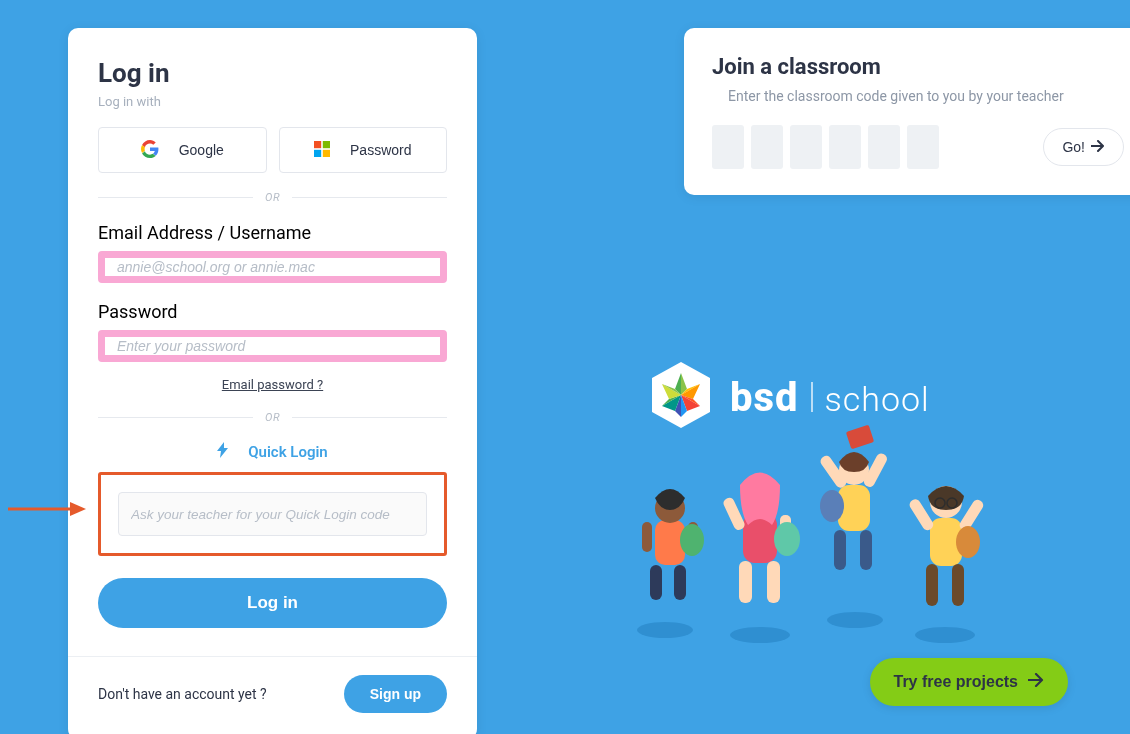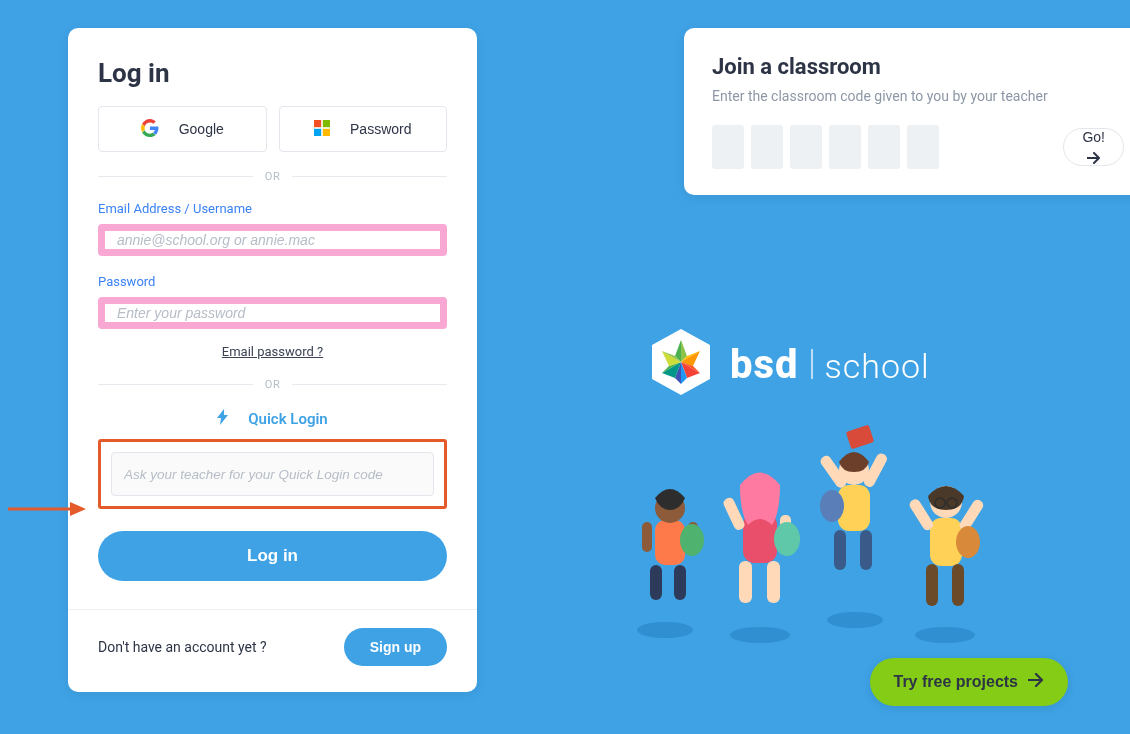--- a/index.html
+++ b/index.html
@@ -35,44 +35,44 @@
     display: flex;
     align-items: center;
     justify-content: center;
     gap: 20px;
     font-size: 14px;
     color: #2d3446;
     cursor: pointer;
   }
   .or-divider {
     display: flex; align-items: center; margin: 18px 0; gap: 12px;
-    font-size: 11px; color: #b6bdc7; letter-spacing: 0.5px;
+    font-size: 11px; color: #b6bdc7; letter-spacing: 0.5px; font-style: italic;
   }
   .or-divider::before, .or-divider::after {
     content: ""; flex: 1; height: 1px; background: #e6e9ee;
   }
-  .field-label { font-size: 13px; color: #3b82f6; margin-bottom: 8px; margin-top: 6px; }
+  .field-label { font-size: 18px; color: #000000; margin-bottom: 8px; margin-top: 6px; }
   .text-input {
     width: 100%; height: 32px; border: 7px solid #f9a8d4; border-radius: 4px;
     padding: 0 12px; font-size: 14px; color: #ec4899;
     font-style: italic;
   }
   .text-input::placeholder { color: #b6bdc7; font-style: italic; }
   .forgot { text-align: center; margin-top: 12px; }
   .forgot a { font-size: 13px; color: #3b4354; text-decoration: underline; cursor: pointer; }
   .quick-login-label {
     text-align: left; color: #3ea2e5; font-size: 15px; font-weight: 600;
     display: flex; align-items: center; justify-content: center; gap: 19px;
     margin-bottom: 10px;
   }
   .quick-box {
     position: relative;
     border: 3px solid #e55a2b;
     border-radius: 3px;
-    padding: 10px;
+    padding: 17px;
   }
   .quick-input {
     width: 100%; height: 44px; border: 1px solid #e3e6ec; border-radius: 4px;
     padding: 0 12px; font-size: 13.5px; color: #2d3446; background: #fafafa;
   }
   .quick-input::placeholder { color: #b6bdc7; font-style: italic; }
   .login-btn {
     width: 100%; height: 50px; margin-top: 22px; margin-bottom: 28px;
     background: #3ea2e5; color: #fff; border: none; border-radius: 28px;
     font-size: 17px; font-weight: 700; cursor: pointer;
@@ -98,37 +98,37 @@
 
   
   .join-card {
     position: absolute;
     left: 684px; top: 28px; width: 472px;
     background: #fff; border-radius: 10px;
     padding: 26px 32px 26px 28px;
     box-shadow: 0 2px 12px rgba(0,0,0,0.08);
   }
   .join-title { font-size: 22px; font-weight: 700; color: #2d3446; }
-  .join-sub { font-size: 14px; color: #8d97a6; margin-top: 8px; line-height: 1.4; }
+  .join-sub { font-size: 14px; color: #8d97a6; margin-top: 8px; line-height: 1.4; margin-left: 16px; }
   .code-row { display: flex; align-items: center; gap: 7px; margin-top: 18px; }
   .code-box {
     width: 32px; height: 44px; background: #eef1f4; border-radius: 3px;
     border: none;
   }
   .go-btn {
     margin-left: auto;
     height: 38px; padding: 0 18px; border-radius: 20px;
     border: 1px solid #e3e6ec; background: #fff;
     font-size: 14px; color: #2d3446; cursor: pointer;
-    display: flex; align-items: center; gap: 6px; flex-direction: column;
+    display: flex; align-items: center; gap: 6px;
   }
 
   
   .brand {
-    position: absolute; left: 650px; top: 327px;
+    position: absolute; left: 650px; top: 360px;
     display: flex; align-items: center; gap: 18px;
   }
   .brand-text { display: flex; align-items: baseline; gap: 12px; color: #fff; }
   .brand-bsd { font-size: 40px; font-weight: 800; letter-spacing: 1px; }
   .brand-sep { width: 2px; height: 30px; background: rgba(255,255,255,0.65); align-self: center; }
   .brand-online { font-size: 34px; font-weight: 300; letter-spacing: 1px; }
 
   
   .illus { position: absolute; left: 620px; top: 420px; width: 380px; height: 230px; }
 
@@ -141,20 +141,21 @@
     display: flex; align-items: center; gap: 10px; cursor: pointer;
     box-shadow: 0 2px 10px rgba(0,0,0,0.1);
   }
 </style>
 </head>
 <body>
 
 <div class="login-card">
   <div class="login-inner">
     <div class="login-title">Log in</div>
+    <div class="login-sub">Log in with</div>
 
     <div class="oauth-row">
       <button class="oauth-btn">
         <span>
           <svg width="18" height="18" viewBox="0 0 48 48">
             <path fill="#EA4335" d="M24 9.5c3.4 0 6.4 1.2 8.8 3.4l6.5-6.5C35.3 2.6 30 0 24 0 14.6 0 6.6 5.4 2.8 13.2l7.6 5.9C12.2 13.2 17.6 9.5 24 9.5z"></path>
             <path fill="#4285F4" d="M46.5 24.5c0-1.6-.1-3.1-.4-4.5H24v9h12.7c-.6 3-2.3 5.6-4.9 7.3l7.5 5.8c4.4-4.1 7.2-10.1 7.2-17.6z"></path>
             <path fill="#FBBC05" d="M10.4 28.9c-.5-1.5-.8-3.1-.8-4.9s.3-3.4.8-4.9l-7.6-5.9C1 16.8 0 20.3 0 24s1 7.2 2.8 10.8l7.6-5.9z"></path>
             <path fill="#34A853" d="M24 48c6 0 11.3-2 15.1-5.4l-7.5-5.8c-2.1 1.4-4.8 2.2-7.6 2.2-6.4 0-11.8-3.7-13.6-9.1l-7.6 5.9C6.6 42.6 14.6 48 24 48z"></path>
           </svg>

